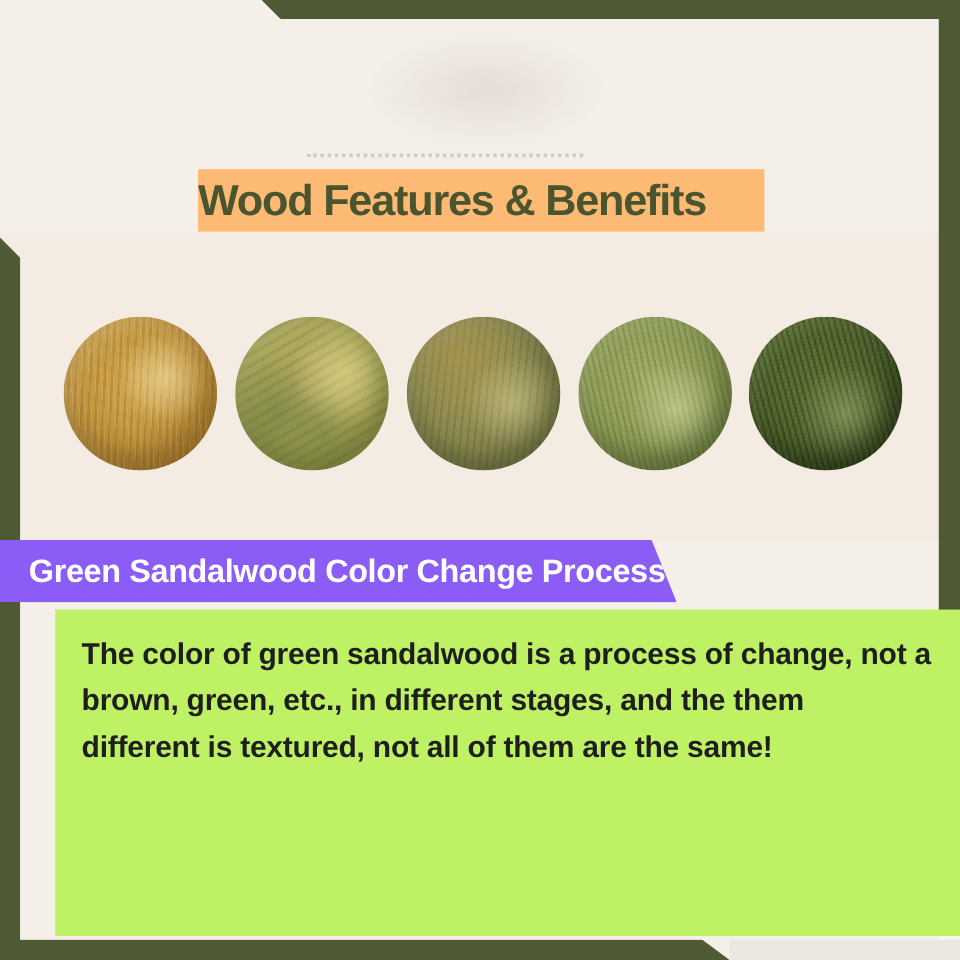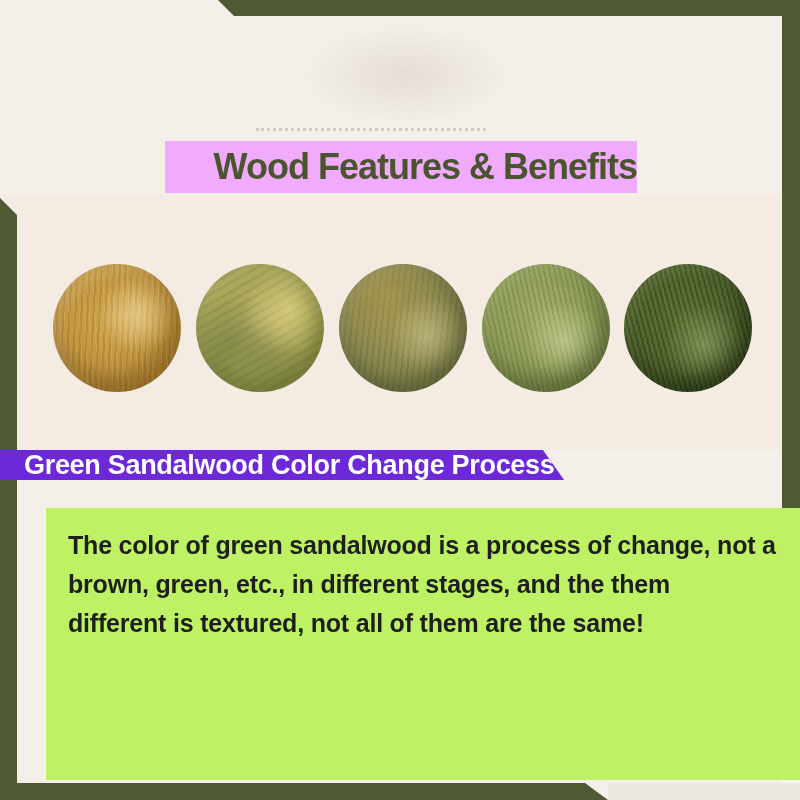--- a/index.html
+++ b/index.html
@@ -23,21 +23,21 @@
   .frame-top{left:218px;top:0;width:582px;height:16px;
     clip-path:polygon(0 0,100% 0,100% 100%,16px 100%);}
   .frame-right{left:782px;top:0;width:18px;height:606px;
     clip-path:polygon(0 0,100% 0,100% 596px,9px 100%,0 586px);}
   .frame-left{left:0;top:198px;width:17px;height:602px;
     clip-path:polygon(0 0,100% 17px,100% 100%,0 100%);}
   .frame-bottom{left:0;top:783px;width:608px;height:17px;
     clip-path:polygon(0 0,585px 0,100% 100%,0 100%);}
   
   .title-band{position:absolute;left:165px;top:141px;width:472px;height:52px;
-    background:#f0abfc;display:flex;align-items:center;justify-content:flex-end;}
+    background:#fdba74;display:flex;align-items:center;justify-content:flex-start;}
   .title-band h1{margin:0;font-size:36px;font-weight:700;letter-spacing:-1px;
     color:#4a5530;white-space:nowrap;}
   
   .ball{position:absolute;top:264px;width:128px;height:128px;border-radius:50%;}
   .b1{left:53px;
     background:
       radial-gradient(circle at 66% 40%, rgba(255,240,190,.5), rgba(255,240,190,0) 34%),
       repeating-linear-gradient(93deg, rgba(115,78,25,.20) 0 2px, rgba(115,78,25,0) 2px 6px),
       repeating-linear-gradient(87deg, rgba(230,190,110,.25) 0 1px, rgba(230,190,110,0) 1px 5px),
       radial-gradient(circle at 48% 42%, #d1a750 0%, #c2963f 48%, #ab8034 72%, #8a6628 96%);
@@ -65,21 +65,21 @@
       radial-gradient(circle at 46% 40%, #a3ad68 0%, #8e9c57 50%, #738348 78%, #5a6a3a 98%);
     box-shadow:inset -9px -12px 20px rgba(40,55,20,.32), inset 5px 7px 12px rgba(250,255,220,.12);}
   .b5{left:624px;
     background:
       radial-gradient(circle at 63% 63%, rgba(200,212,150,.38), rgba(200,212,150,0) 36%),
       repeating-linear-gradient(75deg, rgba(20,32,10,.32) 0 2px, rgba(0,0,0,0) 2px 5px),
       repeating-linear-gradient(105deg, rgba(120,145,70,.2) 0 1px, rgba(0,0,0,0) 1px 4px),
       radial-gradient(circle at 46% 42%, #5d7134 0%, #50632d 52%, #415326 78%, #32411f 98%);
     box-shadow:inset -8px -12px 20px rgba(10,20,5,.4), inset 5px 7px 12px rgba(235,245,200,.12);}
   
-  .banner{position:absolute;left:0;top:450px;width:564px;height:30px;background:#6d28d9;
+  .banner{position:absolute;left:0;top:450px;width:564px;height:52px;background:#8b5cf6;
     clip-path:polygon(0 0,543px 0,100% 100%,0 100%);
     display:flex;align-items:center;}
   .banner span{color:#ffffff;font-size:27px;font-weight:700;padding-left:24px;
     white-space:nowrap;letter-spacing:-0.3px;}
   
   .whitebox{position:absolute;left:46px;top:508px;width:798px;height:272px;background:#bef264;
     padding:0;box-sizing:border-box;}
   .whitebox .line{margin:0;padding:0 0 0 22px;font-size:25px;font-weight:700;
     line-height:39px;letter-spacing:-0.2px;color:#1e1e1e;white-space:nowrap;}
   .whitebox .line:first-child{padding-top:18px;}

